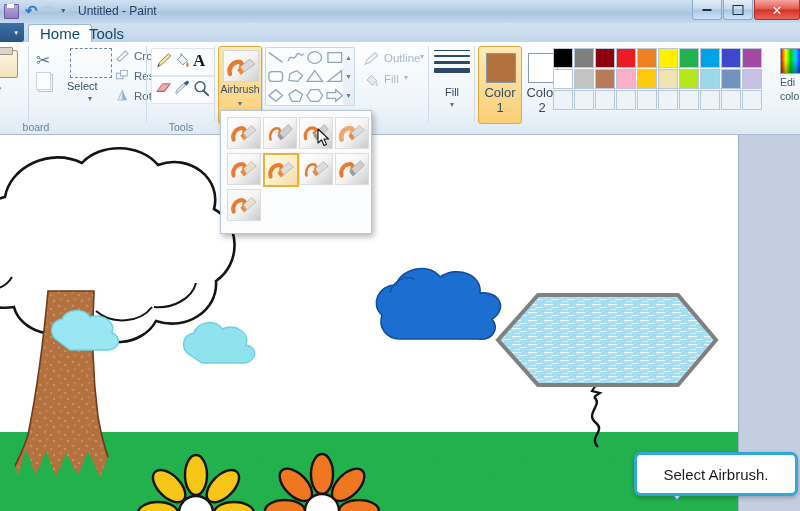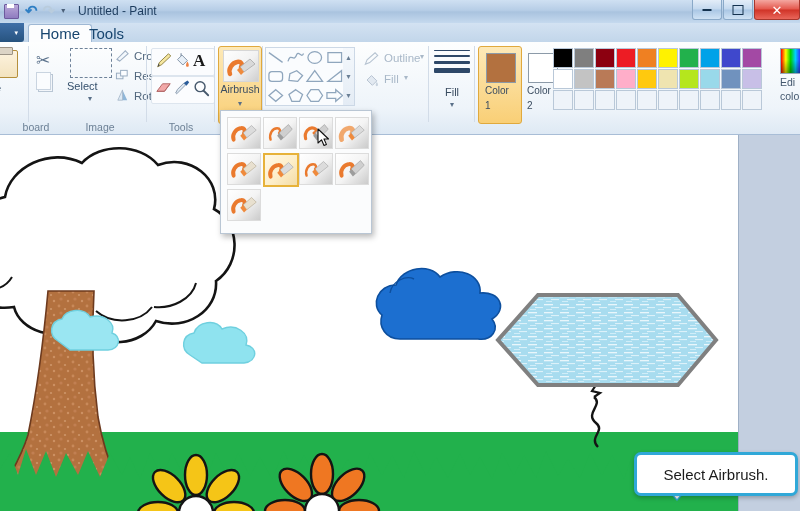--- a/index.html
+++ b/index.html
@@ -169,21 +169,21 @@
   
   .sizebox{ position:absolute; left:432px; top:6px; width:36px; height:32px;}
   .sizeline{ background:#2e4868; border-radius:1px; margin-bottom:4px; }
 
   
   .colorbtn{ position:absolute; top:4px; width:42px; height:76px; border-radius:3px;}
   .colorbtn.c1{ left:478px; background:linear-gradient(to bottom,#fde9b8,#f9cf76);
     border:1px solid #e0a93d;}
   .colorbtn.c2{ left:520px; background:transparent; border:1px solid transparent;}
   .csw{ position:absolute; left:7px; top:6px; width:28px; height:28px; border:1px solid #8c9aa8;}
-  .clbl{ position:absolute; left:6px; width:100%; text-align:left; font-size:10px; color:#3a4c60;}
+  .clbl{ position:absolute; left:0; width:100%; text-align:center; font-size:13px; color:#3a4c60;}
 
   
   .palette{ position:absolute; left:553px; top:6px; }
   .pgrid{ display:grid; grid-template-columns:repeat(10,20px); grid-gap:1px; }
   .pcell{ width:20px; height:20px; border:1px solid #b9c8d8; box-sizing:border-box;}
   .editcolors{
     position:absolute; left:780px; top:6px; width:40px;
   }
   .rainbow{
     width:24px; height:24px; border:1px solid #97a8ba;
@@ -305,21 +305,20 @@
         <rect x="6" y="2.5" width="7" height="6" fill="#fbfdff" stroke="#94a8bd" stroke-width="1"></rect>
       </svg>
 
       <div class="img-item" style="left:104px; top:48px;">Rotate</div>
       <svg class="mini-ic" style="left:85px; top:46px;" viewBox="0 0 16 16">
         <path d="M8 2 L13 13 L8 13 Z" fill="#8fb6d8"></path>
         <path d="M8 2 L3 13 L8 13 Z" fill="#dce9f4" stroke="#9fb0c4" stroke-width="0.8"></path>
       </svg>
       <div style="position:absolute;left:140px;top:49px;font-size:8px;color:#5a7089;">▾</div>
 
-      <div class="glabel">Image</div>
     </div>
     <div class="gsep" style="left:146px;"></div>
 
     <div class="rgroup" style="left:148px; width:66px;">
       <div class="toolbox" style="left:3px; top:6px; width:62px; height:26px;"></div>
       <svg style="position:absolute;left:7px;top:9px;width:18px;height:19px;" viewBox="0 0 20 20">
         <path d="M3 17 L5 12 L15 2.5 L17.5 5 L7.5 14.5 Z" fill="#f6e7a0" stroke="#8a7c3a" stroke-width="1"></path>
         <path d="M3 17 L5.2 15.5 L4 13 Z" fill="#4a4a4a"></path>
       </svg>
       <svg style="position:absolute;left:25px;top:9px;width:18px;height:19px;" viewBox="0 0 20 20">

